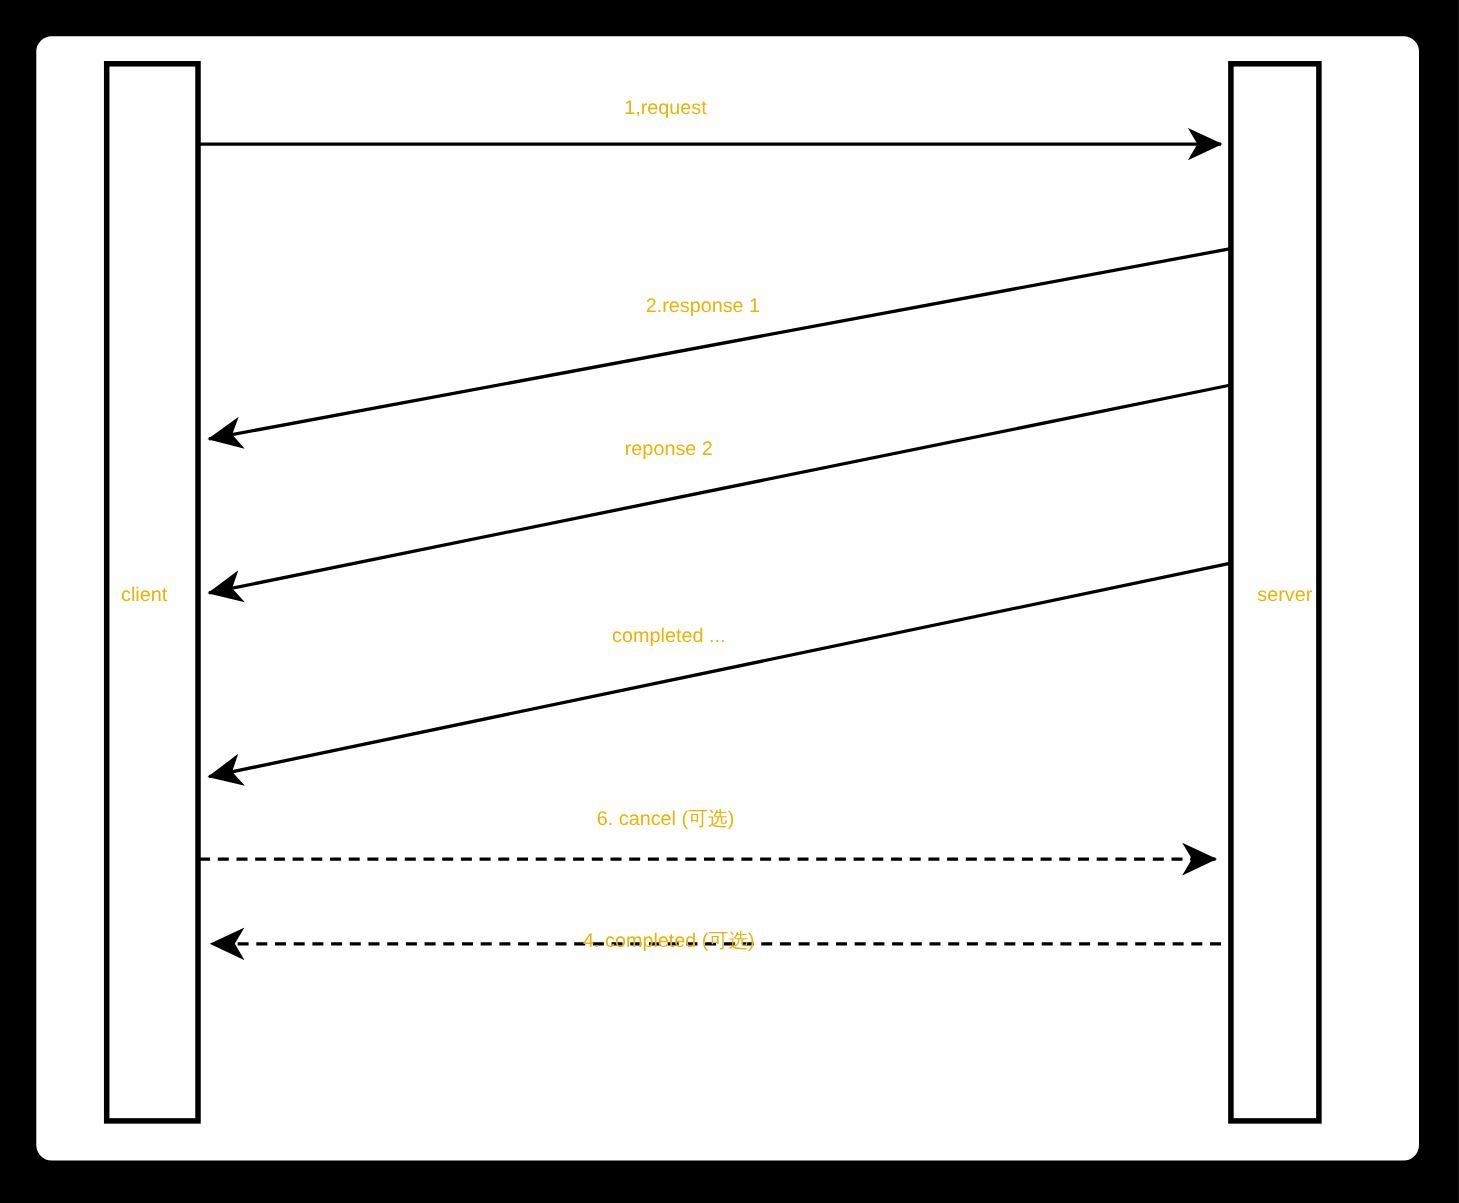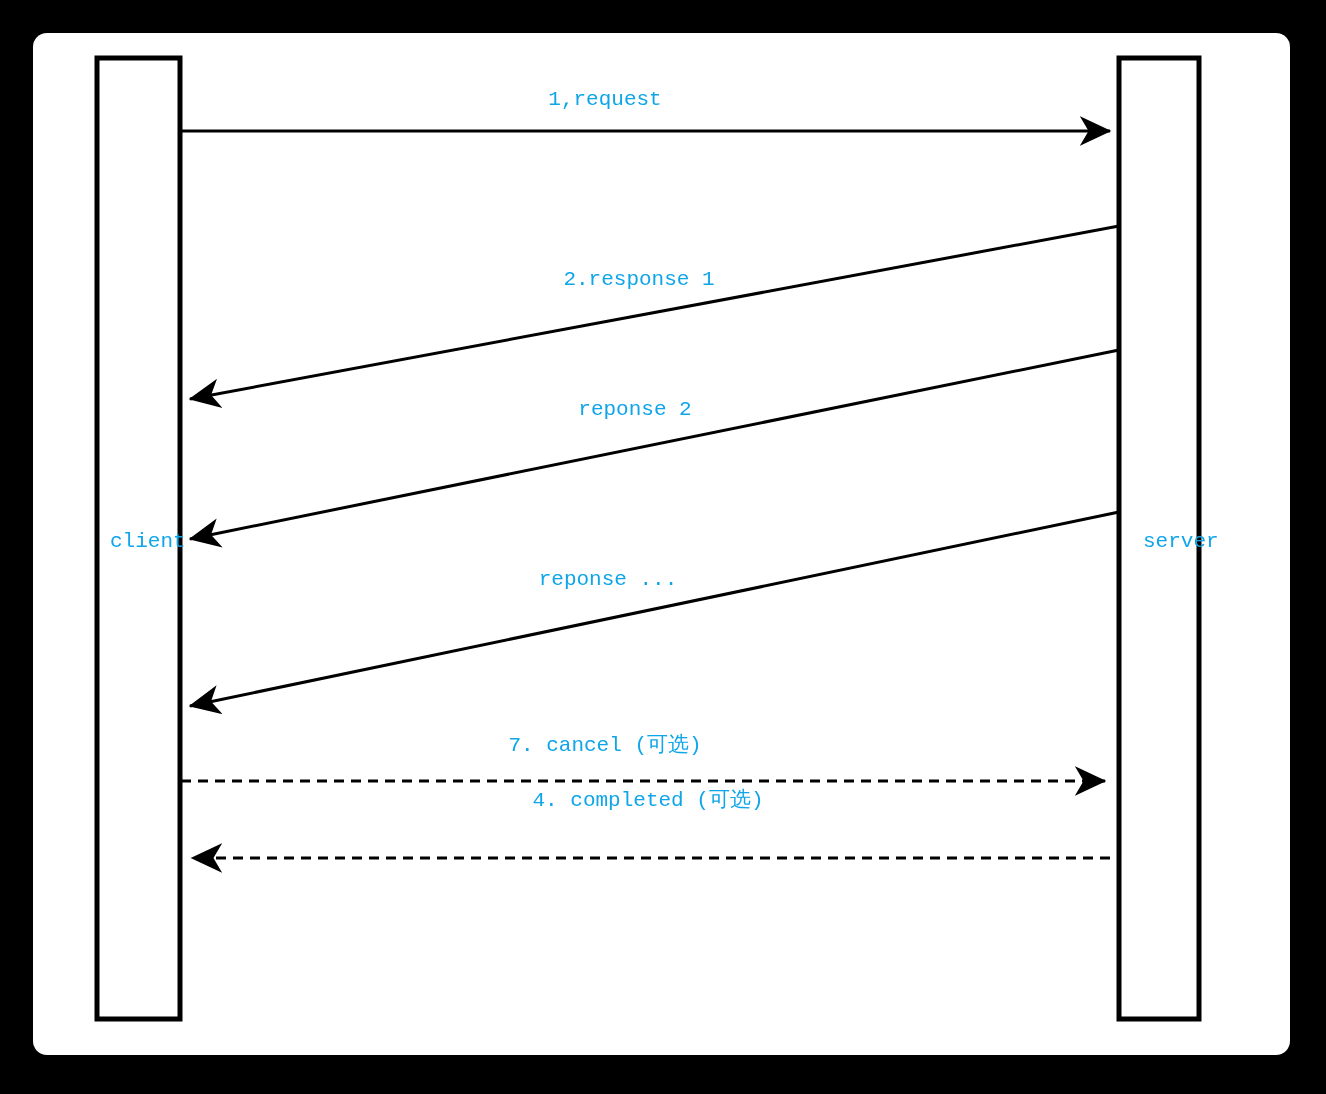--- a/index.html
+++ b/index.html
@@ -30,23 +30,23 @@
   }
   #diagram {
     position: absolute;
     left: 0;
     top: 0;
     width: 1326px;
     height: 1094px;
   }
   .lbl {
     position: absolute;
-    font-family: Liberation Mono, monospace;
-    font-size: 21px;
-    color: #0ea5e9;
+    font-family: Liberation Sans, sans-serif;
+    font-size: 18px;
+    color: #eab308;
     white-space: nowrap;
     line-height: 1;
   }
   .msg-label {
     text-align: center;
     transform: translateX(-50%);
   }
   .actor-label {
     text-align: left;
   }
@@ -81,17 +81,17 @@
     <line x1="181" y1="781" x2="1105" y2="781" stroke="#000000" stroke-width="3" stroke-dasharray="10 7" marker-end="url(#arrow-right-thin)"></line>
 
     <line x1="1110" y1="858" x2="192" y2="858" stroke="#000000" stroke-width="3" stroke-dasharray="10 7" marker-end="url(#arrow-left-thin)"></line>
   </svg>
 
   <div class="lbl actor-label" style="left:110px; top:531px;">client</div>
   <div class="lbl actor-label" style="left:1128px; top:531px;margin-left:15px;">server</div>
 
   <div class="lbl msg-label" style="left:605px; top:89px;">1,request</div>
   <div class="lbl msg-label" style="left:639px; top:269px;">2.response 1</div>
-  <div class="lbl msg-label" style="left:608px; top:399px;margin-left:27px;">reponse 2</div>
-  <div class="lbl msg-label" style="left:608px; top:569px;">reponse ...</div>
-  <div class="lbl msg-label" style="left:605px; top:735px;">7. cancel (可选)</div>
-  <div class="lbl msg-label" style="left:608px; top:790px;margin-left:40px;">4. completed (可选)</div>
+  <div class="lbl msg-label" style="left:608px; top:399px;">reponse 2</div>
+  <div class="lbl msg-label" style="left:608px; top:569px;">completed ...</div>
+  <div class="lbl msg-label" style="left:605px; top:735px;">6. cancel (可选)</div>
+  <div class="lbl msg-label" style="left:608px; top:846px;">4. completed (可选)</div>
 </div>
 
 </body></html>

